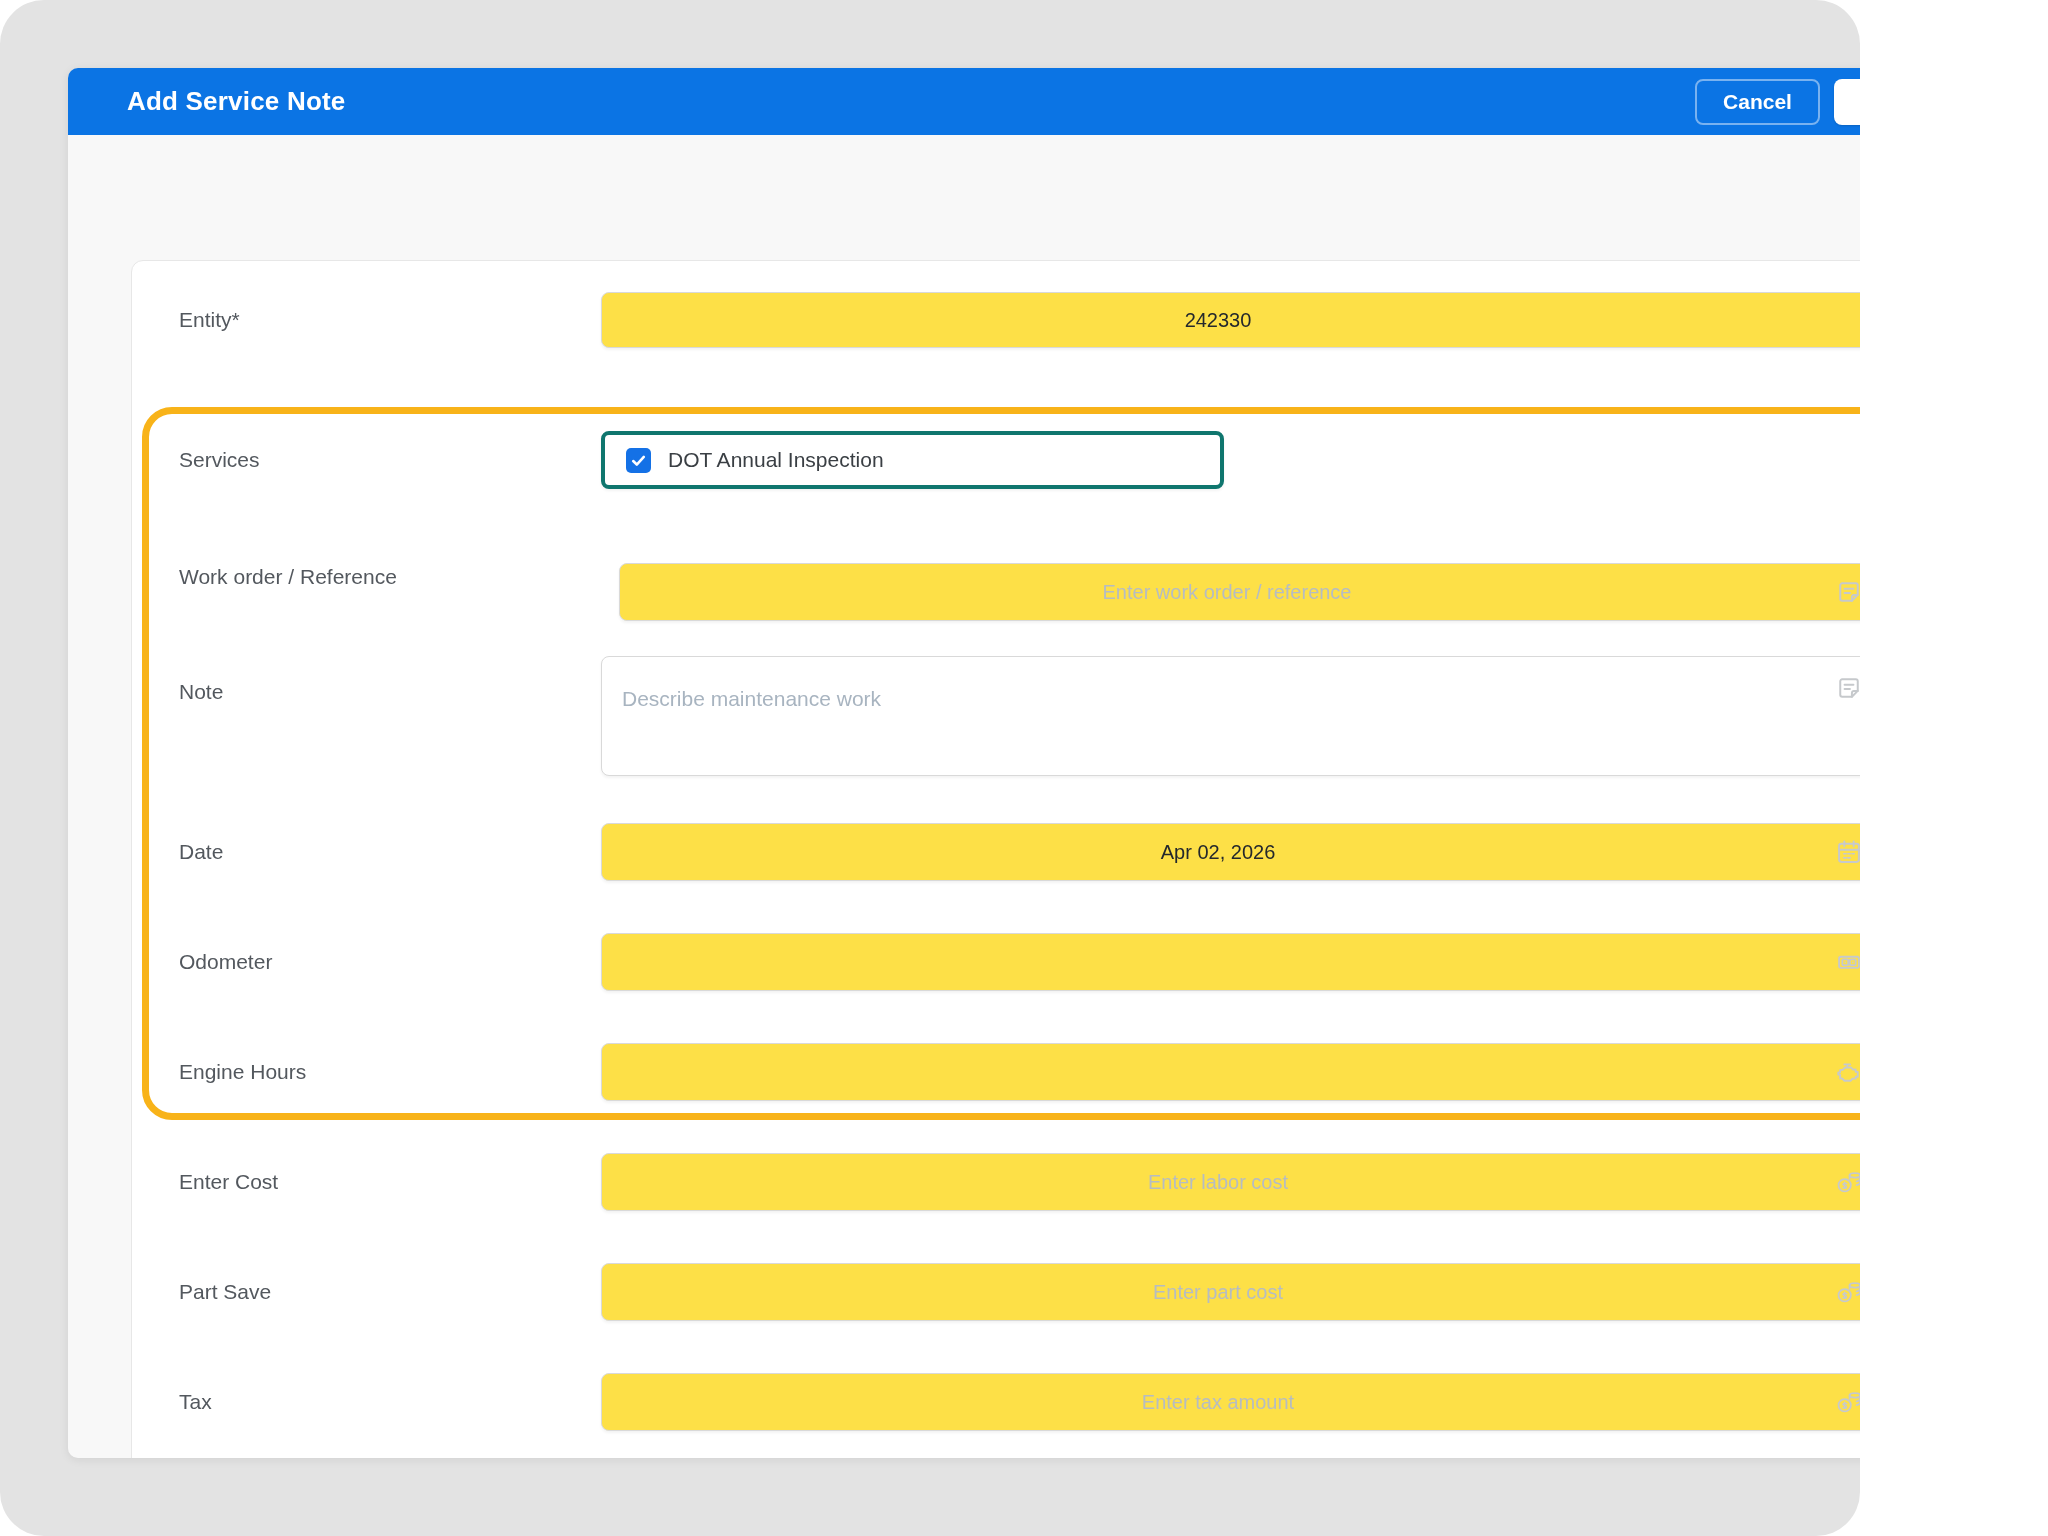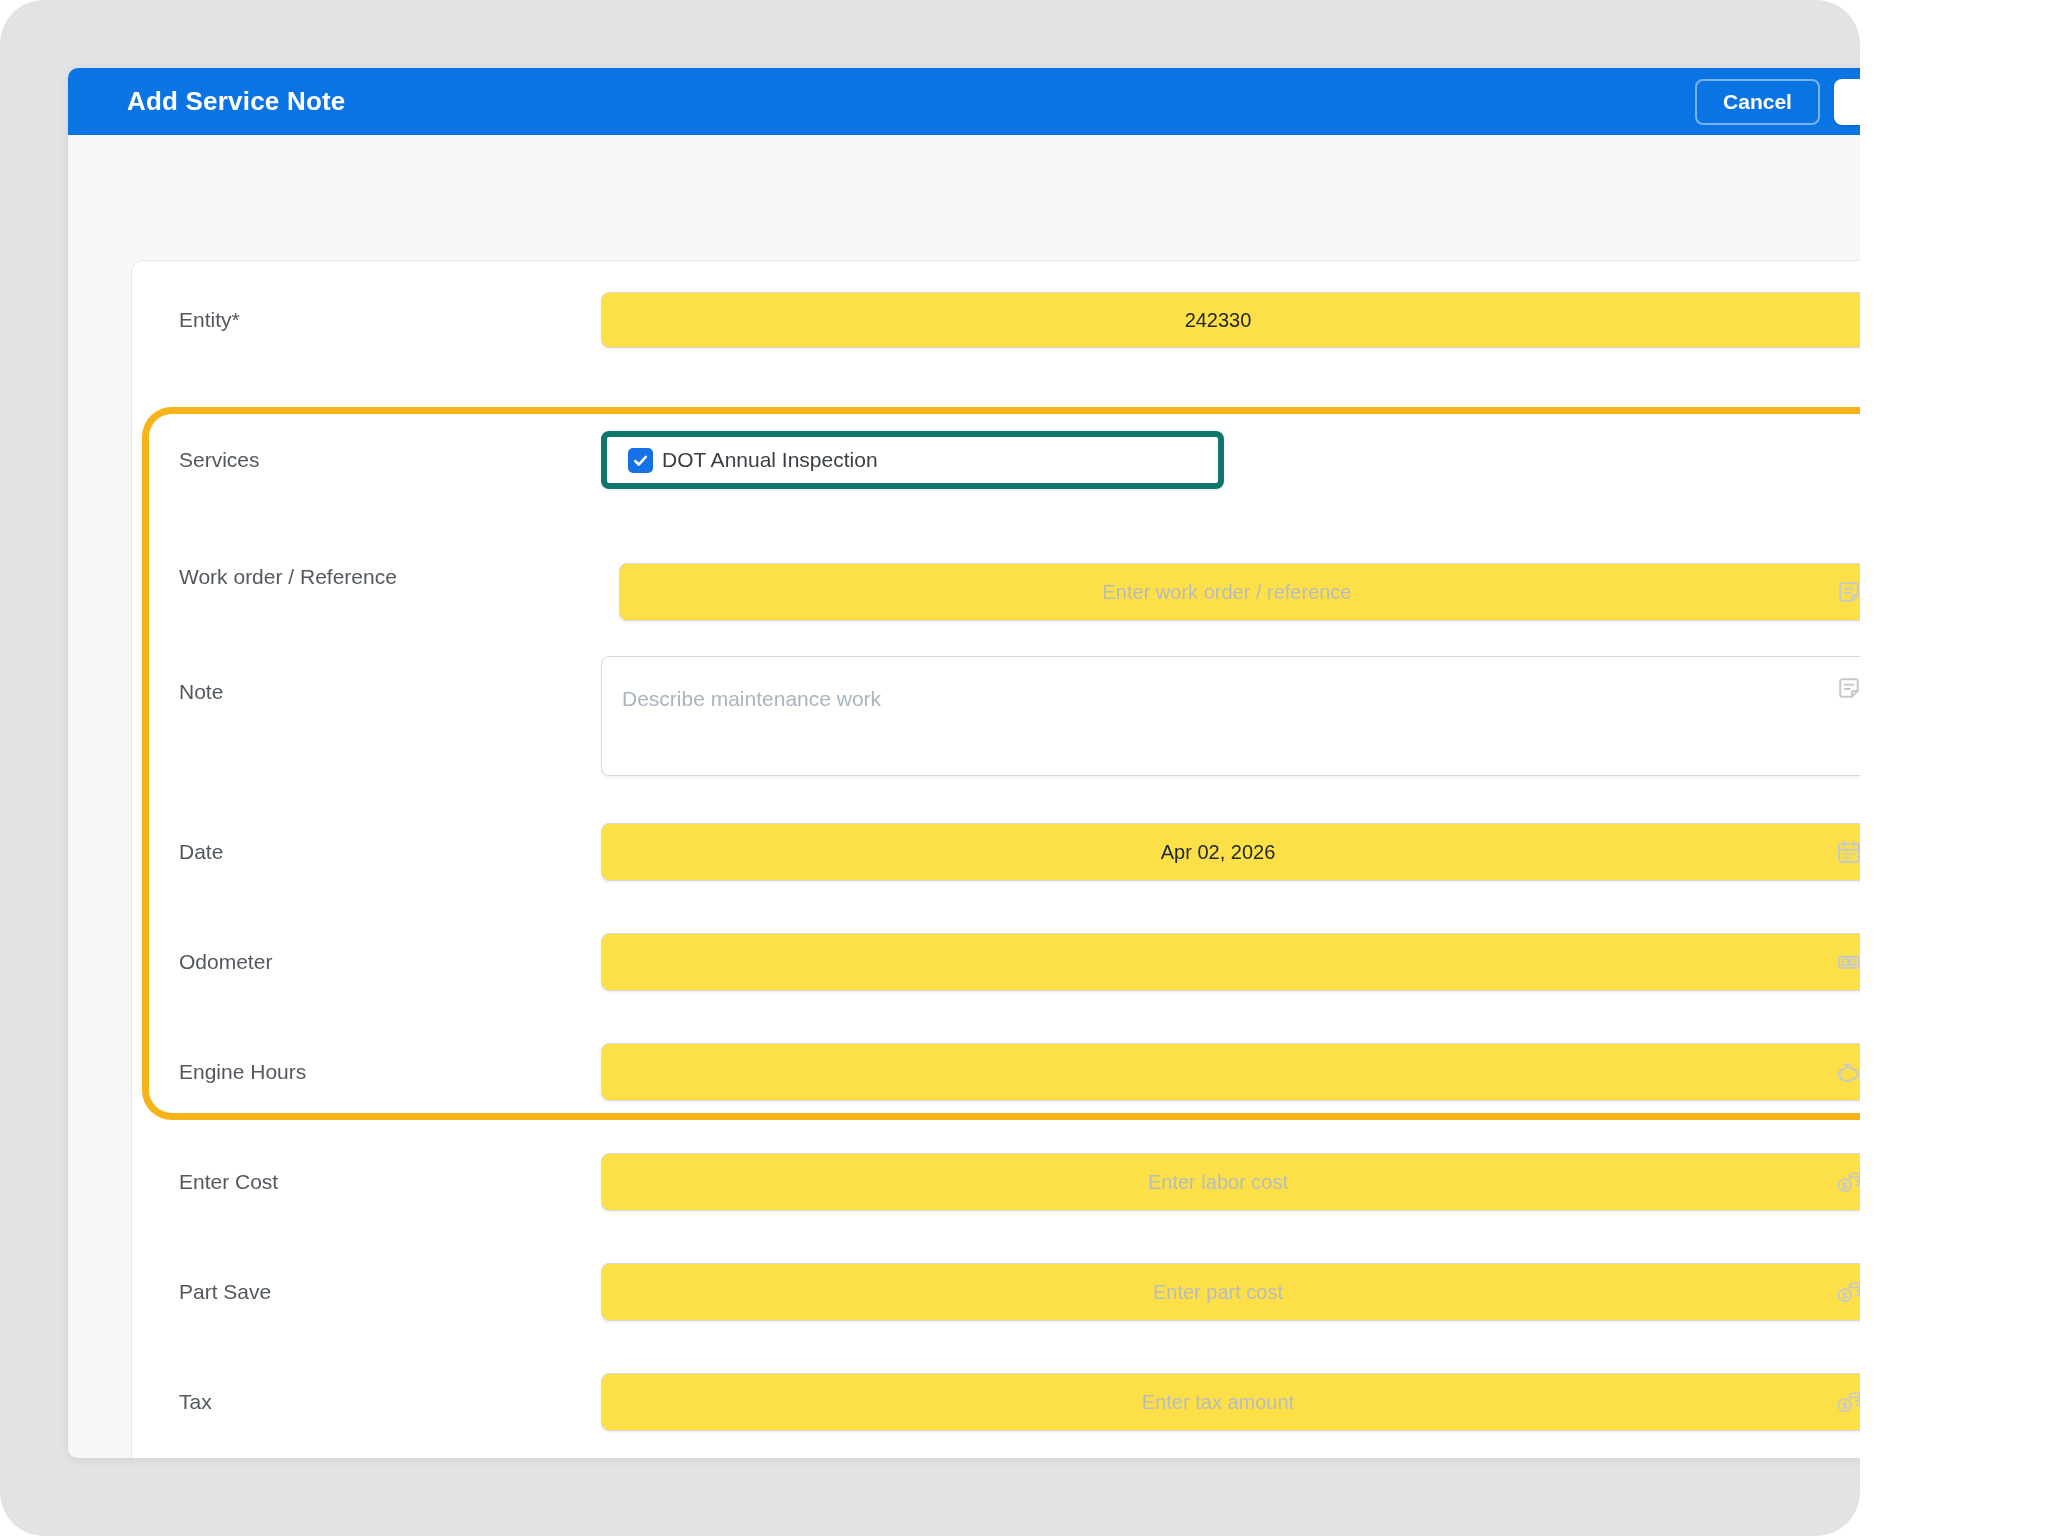--- a/index.html
+++ b/index.html
@@ -33,21 +33,21 @@
   .text-input{width:100%;height:58px;box-sizing:border-box;background:#fde047;border:1px solid #d9d9d9;border-radius:8px;box-shadow:0 2px 3px rgba(0,0,0,.05);font-family:"Liberation Sans",sans-serif;font-size:20px;color:#24282c;padding:0 64px 0 20px;outline:none;text-align:center;}
   .text-input::placeholder{color:#b6bcc2;opacity:1;}
   .textarea-input{width:100%;height:120px;box-sizing:border-box;background:#ffffff;border:1px solid #d9d9d9;border-radius:8px;box-shadow:0 2px 3px rgba(0,0,0,.05);font-family:"Liberation Sans",sans-serif;font-size:21px;color:#24282c;padding:30px 64px 0 20px;resize:none;outline:none;}
   .textarea-input::placeholder{color:#a8b4c0;opacity:1;}
 
   .input-icon{position:absolute;right:16px;top:50%;transform:translateY(-50%);width:28px;height:28px;color:#c6c9cc;display:flex;align-items:center;justify-content:center;}
   .input-icon-top{position:absolute;right:16px;top:18px;width:28px;height:28px;color:#c6c9cc;display:flex;align-items:center;justify-content:center;}
   .input-icon svg,.input-icon-top svg{width:28px;height:28px;}
 
   
-  .services-box{position:absolute;left:469px;width:623px;height:58px;box-sizing:border-box;background:#ffffff;border:6px solid #0f766e;border-radius:8px;box-shadow:0 2px 3px rgba(0,0,0,.05);display:flex;align-items:center;padding-left:21px;gap:9px;cursor:pointer;}
+  .services-box{position:absolute;left:469px;width:623px;height:58px;box-sizing:border-box;background:#ffffff;border:4px solid #0f766e;border-radius:8px;box-shadow:0 2px 3px rgba(0,0,0,.05);display:flex;align-items:center;padding-left:21px;gap:17px;cursor:pointer;}
   .checkbox{width:25px;height:25px;background:#1471e6;border-radius:5px;display:flex;align-items:center;justify-content:center;flex:0 0 auto;}
   .checkbox svg{width:17px;height:17px;}
   .services-option-label{font-size:21px;color:#3a3f44;}
 </style>
 </head>
 <body>
 
 <div class="screen">
   <div class="window">
 

